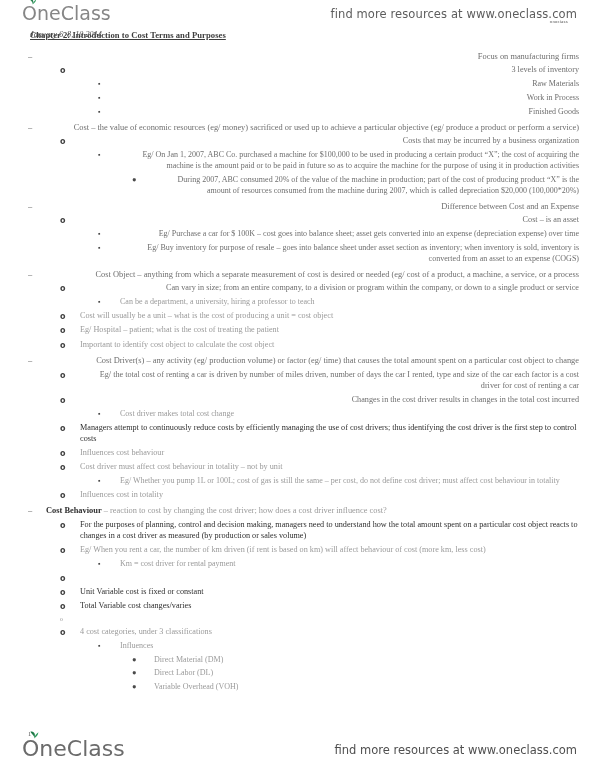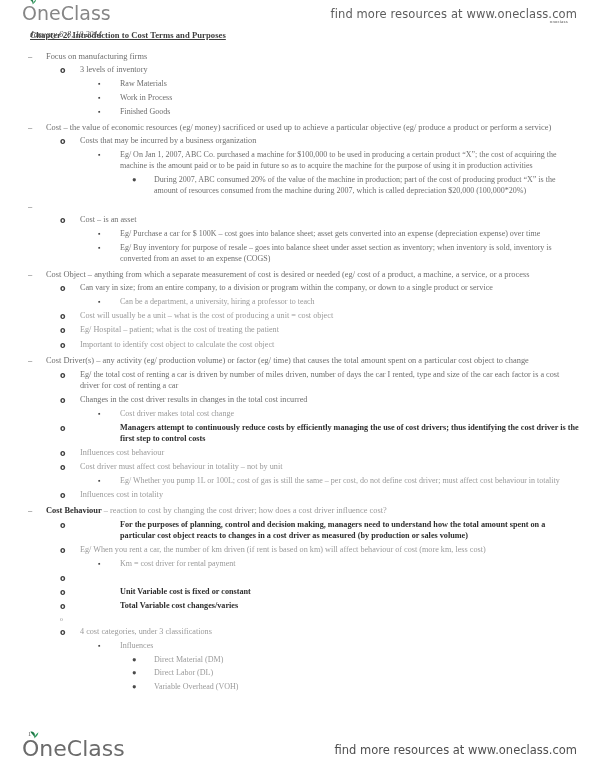--- a/index.html
+++ b/index.html
@@ -170,23 +170,23 @@
   .lvl4 { padding-left: 132px; padding-right: 16px; margin-top: 3px; }
   .lvl4 .bullet {
     width: 22px;
     font-size: 7.5px;
     color: #4a4a4a;
     line-height: 1.42;
   }
   .lvl4 .txt { font-size: 8px; }
 
   
-  .dark   { color: #2f2f2f; font-weight: bold; margin-left: 40px; }
+  .dark   { color: #2f2f2f; font-weight: normal; }
   .faint  { color: #9a9a9a; }
-  .mid    { color: #6e6e6e; }
+  .mid    { color: #6e6e6e; text-align: right; }
   .b      { font-weight: bold; color: #2f2f2f; }
 
   
   .empty-o { padding-left: 60px; margin-top: 4px; }
   .empty-o .bullet {
     font-size: 5.5px;
     color: #8a8a8a;
     font-weight: normal;
   }
 
@@ -268,20 +268,21 @@
       <div class="row lvl3">
         <span class="bullet">▪</span>
         <span class="txt mid">Eg/ On Jan 1, 2007, ABC Co. purchased a machine for $100,000 to be used in producing a certain product “X”; the cost of acquiring the machine is the amount paid or to be paid in future so as to acquire the machine for the purpose of using it in production activities</span>
       </div>
       <div class="row lvl4">
         <span class="bullet">●</span>
         <span class="txt mid">During 2007, ABC consumed 20% of the value of the machine in production; part of the cost of producing product “X” is the amount of resources consumed from the machine during 2007, which is called depreciation $20,000 (100,000*20%)</span>
       </div>
       <div class="row lvl1">
         <span class="bullet">–</span>
+        <span class="txt mid">Difference between Cost and an Expense</span>
       </div>
       <div class="row lvl2">
         <span class="bullet">o</span>
         <span class="txt mid">Cost – is an asset</span>
       </div>
       <div class="row lvl3">
         <span class="bullet">▪</span>
         <span class="txt mid">Eg/ Purchase a car for $ 100K – cost goes into balance sheet; asset gets converted into an expense (depreciation expense) over time</span>
       </div>
       <div class="row lvl3">

